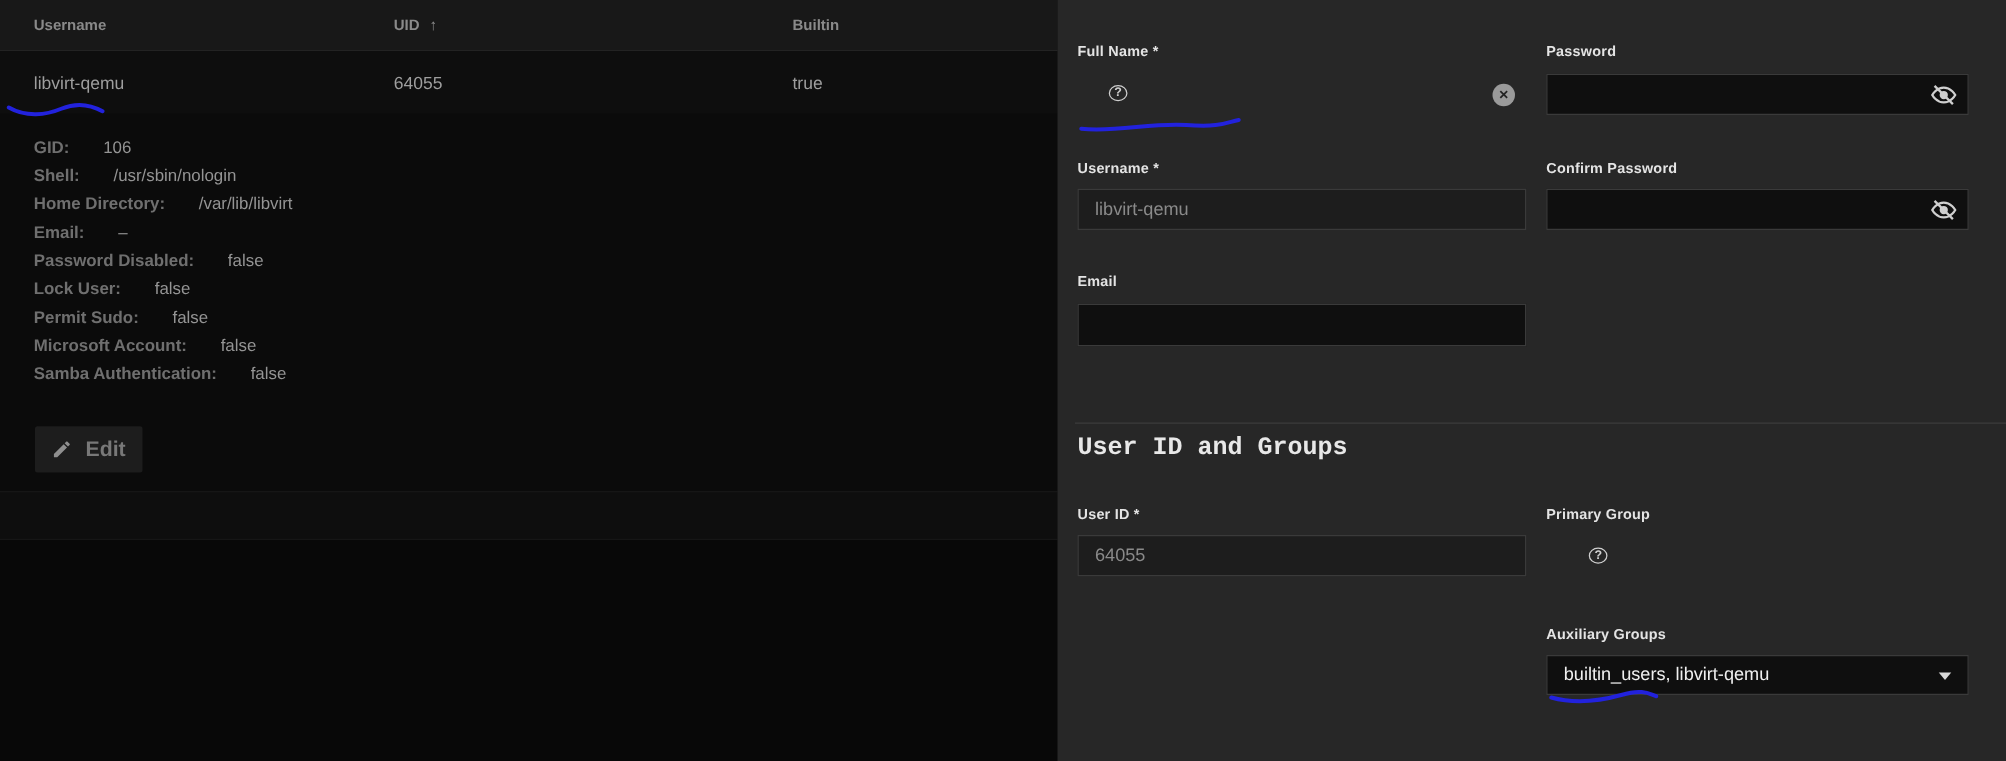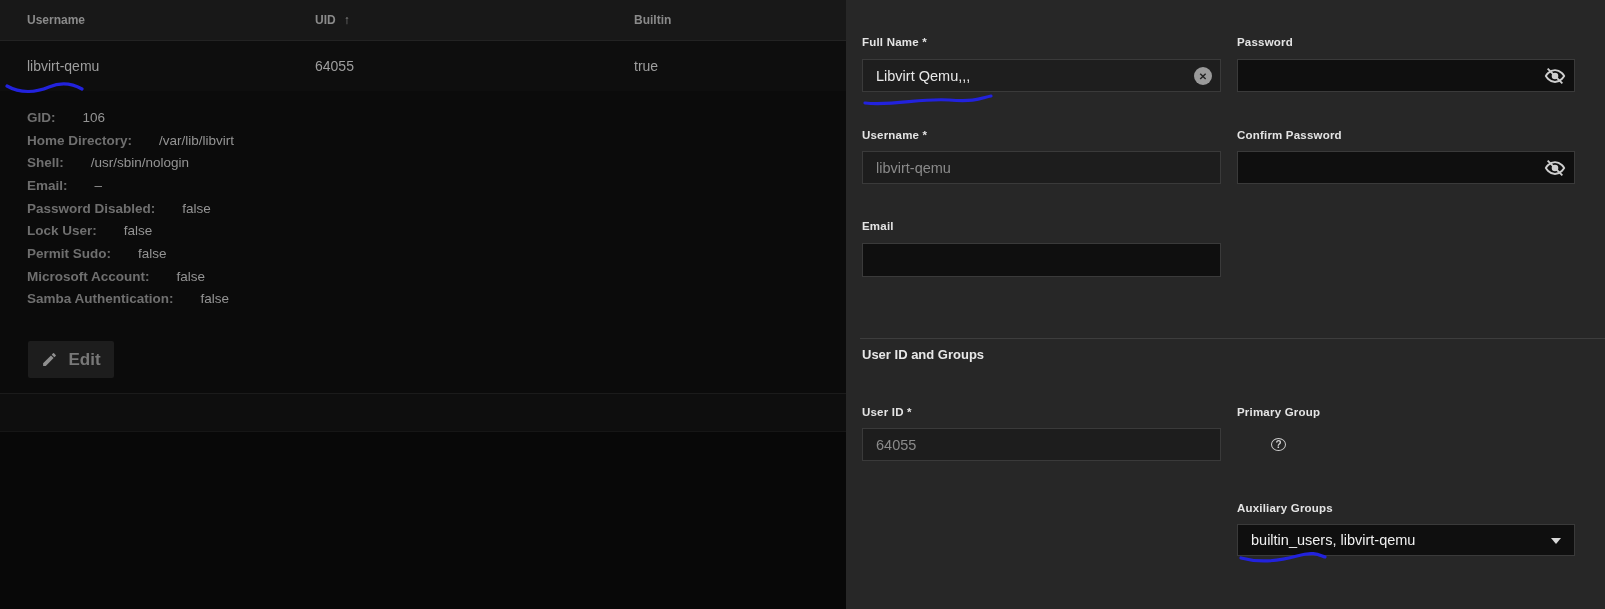--- a/index.html
+++ b/index.html
@@ -59,21 +59,21 @@
   .tn-select{position:absolute;box-sizing:border-box;border:1px solid #3a3a3a;cursor:pointer;
              display:flex;align-items:center;padding:0 34px 0 13px;font-size:14.5px;}
   .sel-disabled{background:#1d1d1d;color:#8a8a8a;}
   .sel-dark{background:#0f0f0f;color:#f0f0f0;}
   .sel-arrow{position:absolute;right:13px;top:50%;margin-top:-2px;width:0;height:0;
              border-left:5px solid transparent;border-right:5px solid transparent;}
   .arrow-dim{border-top:6px solid #8f8f8f;}
   .arrow-lit{border-top:6px solid #d8d8d8;}
 
   .section-divider{position:absolute;left:860px;top:338px;width:745px;height:1px;background:#3d3d3d;}
-  .section-heading{position:absolute;left:862px;top:347px;font-size:13px;font-weight:700;color:#e8e8e8;}
+  .section-heading{position:absolute;left:862px;top:347px;font-size:20px;font-weight:700;color:#e8e8e8;font-family:Liberation Mono, monospace;}
 
   .squiggle{position:absolute;pointer-events:none;}
   .squiggle path{fill:none;stroke-width:3.2;stroke-linecap:round;}
 </style>
 </head>
 <body>
 
 <div class="app">
 
   <div class="left-panel">
@@ -100,26 +100,26 @@
     <svg class="squiggle ink" style="left:5px;top:81px;" width="80" height="14" viewBox="0 0 80 14">
       <path d="M2 5 C 16 13, 32 11, 44 6 S 68 3, 77 8" stroke="#2222dd"></path>
     </svg>
 
     <div class="details">
       <div class="detail-line">
         <span class="detail-label">GID:</span>
           <span class="detail-value">106</span>
       </div>
       <div class="detail-line">
+        <span class="detail-label">Shell:</span>
+          <span class="detail-value">/usr/sbin/nologin</span>
+      </div>
+      <div class="detail-line">
         <span class="detail-label">Home Directory:</span>
           <span class="detail-value">/var/lib/libvirt</span>
-      </div>
-      <div class="detail-line">
-        <span class="detail-label">Shell:</span>
-          <span class="detail-value">/usr/sbin/nologin</span>
       </div>
       <div class="detail-line">
         <span class="detail-label">Email:</span>
           <span class="detail-value">–</span>
       </div>
       <div class="detail-line">
         <span class="detail-label">Password Disabled:</span>
           <span class="detail-value">false</span>
       </div>
       <div class="detail-line">
@@ -151,21 +151,20 @@
     <div class="empty-row-strip"></div>
     <div class="below-rows"></div>
   </div>
 
   <div class="right-panel"></div>
 
   <div class="field-label" style="left:862px;top:36px;">
     <span class="lbl">Full Name *</span>
     <span class="help-icon">?</span>
   </div>
-  <input class="tn-input inp-lit" style="left: 862px; top: 59px; width: 359px; height: 33px;" value="Libvirt Qemu,,,">
   <span class="clear-icon" style="left:1194px;top:67px;">✕</span>
   <svg class="squiggle ink" style="left:863px;top:93px;" width="130" height="14" viewBox="0 0 130 14">
     <path d="M2 10 C 30 13, 58 5, 86 7 S 118 5, 128 3" stroke="#2222dd"></path>
   </svg>
 
   <div class="field-label" style="left:1237px;top:36px;">
     <span class="lbl">Password</span>
     <span class="help-icon">?</span>
   </div>
   <input type="password" class="tn-input inp-dark" style="left: 1237px; top: 59px; width: 338px; height: 33px;" value="">

